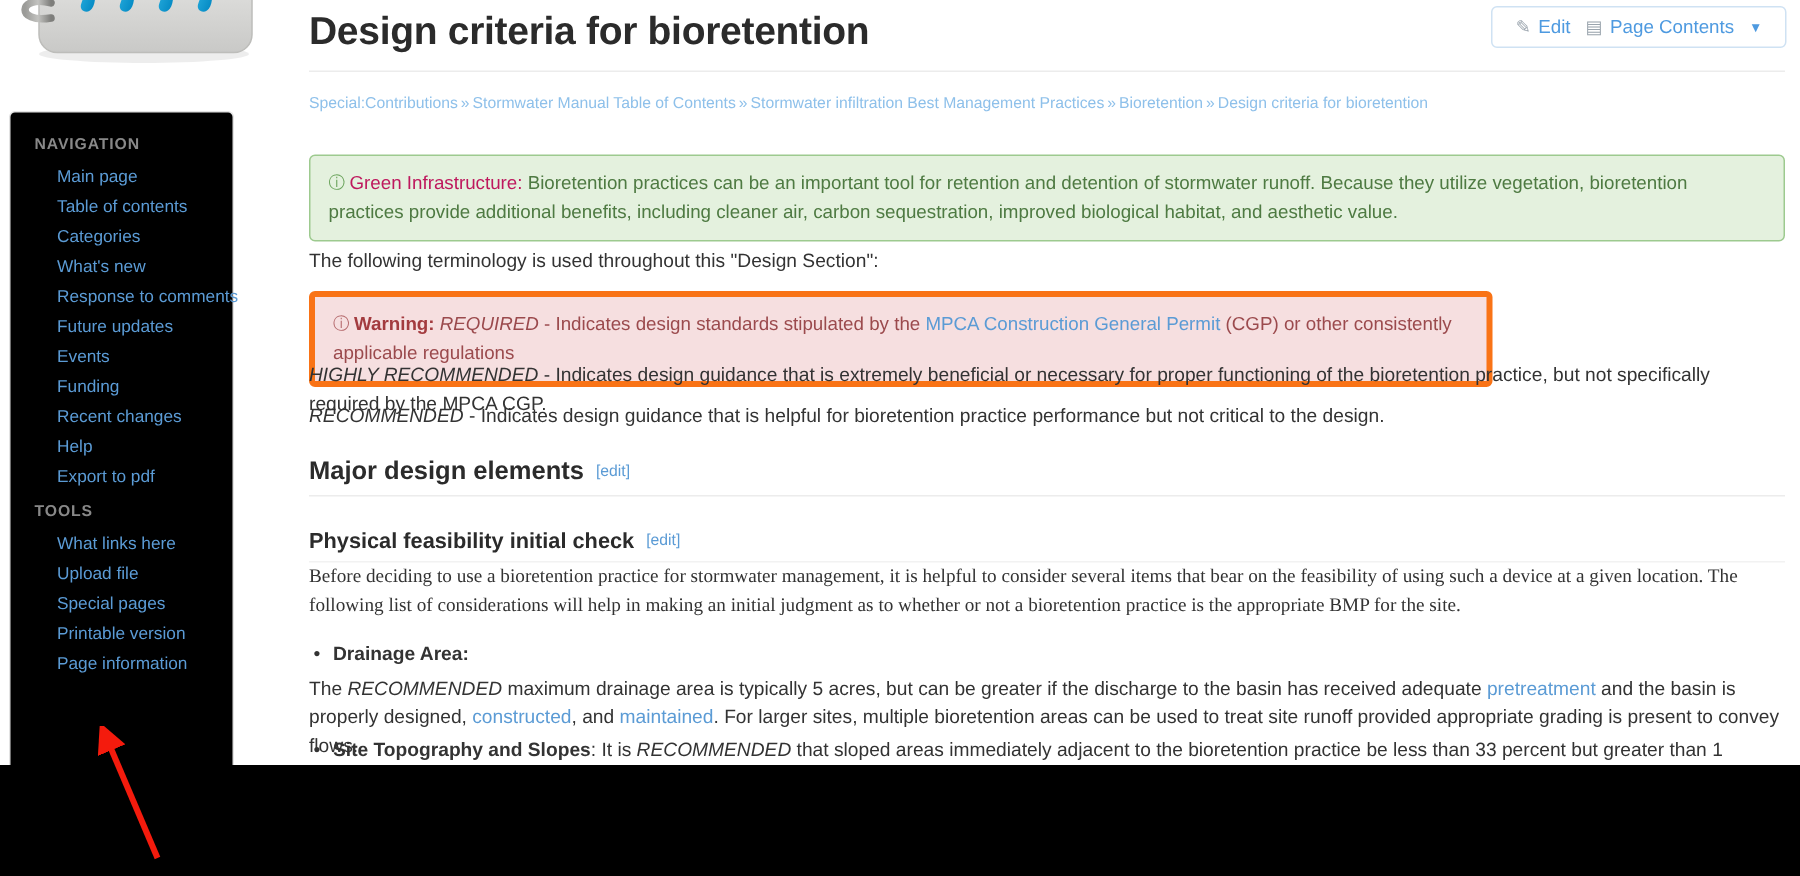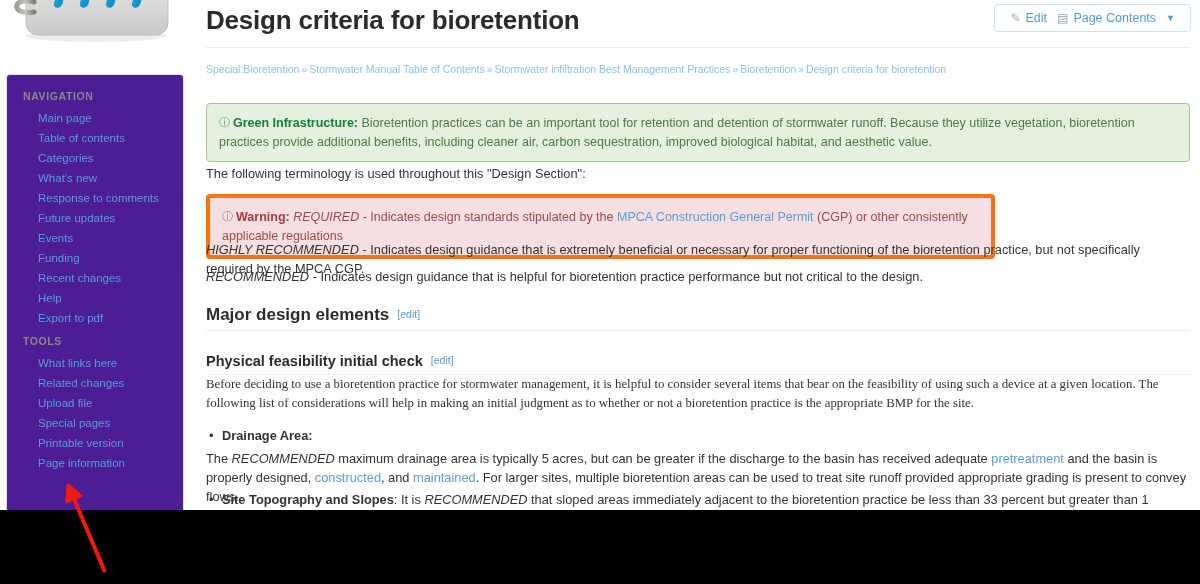--- a/index.html
+++ b/index.html
@@ -37,23 +37,23 @@
     left: 4px; top: -26px;
     width: 180px;
     height: 92px;
   }
   #logo-svg { display:block; }
 
   #sidebar-panel {
     position: absolute;
     left: 6px;
     top: 74px;
-    width: 178px;
+    width: 150px;
     height: 436px;
-    background: #4c1d95;
+    background: #000000;
     border: 1px solid #e3e3e3;
     border-bottom: none;
     border-radius: 4px 4px 0 0;
     box-sizing: border-box;
     padding-top: 13px;
   }
   .nav-heading {
     font-size: 10.5px;
     font-weight: bold;
     letter-spacing: 0.6px;
@@ -159,21 +159,21 @@
     vertical-align: 1px;
     margin-right: 3px;
   }
   #green-box {
     top: 103px;
     width: 984px;
     background: #e4f1de;
     border: 1px solid #9dca8f;
     color: #4e7a42;
   }
-  #green-box .bold { font-weight: bold; color: #15803d; }
+  #green-box .bold { font-weight: normal; color: #be185d; }
   #green-box .bicon { color: #6aa35b; }
 
   #warn-box {
     top: 194px;
     width: 789px;
     background: #f6dfe0;
     border: 4px solid #f97316;
     color: #9b4a4d;
   }
   #warn-box .bold { font-weight: bold; color: #a33b3f; }
@@ -326,21 +326,20 @@
       <a class="nav-link" href="#">Response to comments</a>
       <a class="nav-link" href="#">Future updates</a>
       <a class="nav-link" href="#">Events</a>
       <a class="nav-link" href="#">Funding</a>
       <a class="nav-link" href="#">Recent changes</a>
       <a class="nav-link" href="#">Help</a>
       <a class="nav-link" href="#">Export to pdf</a>
 
       <div class="nav-heading tools">TOOLS</div>
       <a class="nav-link" href="#">What links here</a>
-      <a class="nav-link" href="#">Related changes</a>
       <a class="nav-link" href="#">Upload file</a>
       <a class="nav-link" href="#">Special pages</a>
       <a class="nav-link" href="#">Printable version</a>
       <a class="nav-link" href="#">Page information</a>
 
     </div>
   </div>
 
   <div id="content">
 
@@ -354,21 +353,21 @@
       <a class="action-btn" href="#">
         <span class="glyph">▤</span>
         <span>Page Contents</span>
         <span class="caret-dn">▼</span>
       </a>
     </div>
 
     <div id="title-rule"></div>
 
     <div id="breadcrumb">
-      <a href="#">Special:Bioretention</a><span class="sep">»</span><a href="#">Stormwater Manual Table of Contents</a><span class="sep">»</span><a href="#">Stormwater infiltration Best Management Practices</a><span class="sep">»</span><a href="#">Bioretention</a><span class="sep">»</span><a href="#">Design criteria for bioretention</a>
+      <a href="#">Special:Contributions</a><span class="sep">»</span><a href="#">Stormwater Manual Table of Contents</a><span class="sep">»</span><a href="#">Stormwater infiltration Best Management Practices</a><span class="sep">»</span><a href="#">Bioretention</a><span class="sep">»</span><a href="#">Design criteria for bioretention</a>
     </div>
 
     <div class="msgbox" id="green-box">
       <span class="bicon">ⓘ</span><span class="bold">Green Infrastructure:</span><span> Bioretention practices can be an important tool for retention and detention of stormwater runoff. Because they utilize vegetation, bioretention practices provide additional benefits, including cleaner air, carbon sequestration, improved biological habitat, and aesthetic value.</span>
     </div>
 
     <div class="body-p" id="p-terminology">The following terminology is used throughout this "Design Section":</div>
 
     <div class="msgbox" id="warn-box">
       <span class="bicon">ⓘ</span><span class="bold">Warning:</span>&nbsp;<span class="ital">REQUIRED</span><span> - Indicates design standards stipulated by the </span><a href="#">MPCA Construction General Permit</a><span> (CGP) or other consistently applicable regulations</span>

